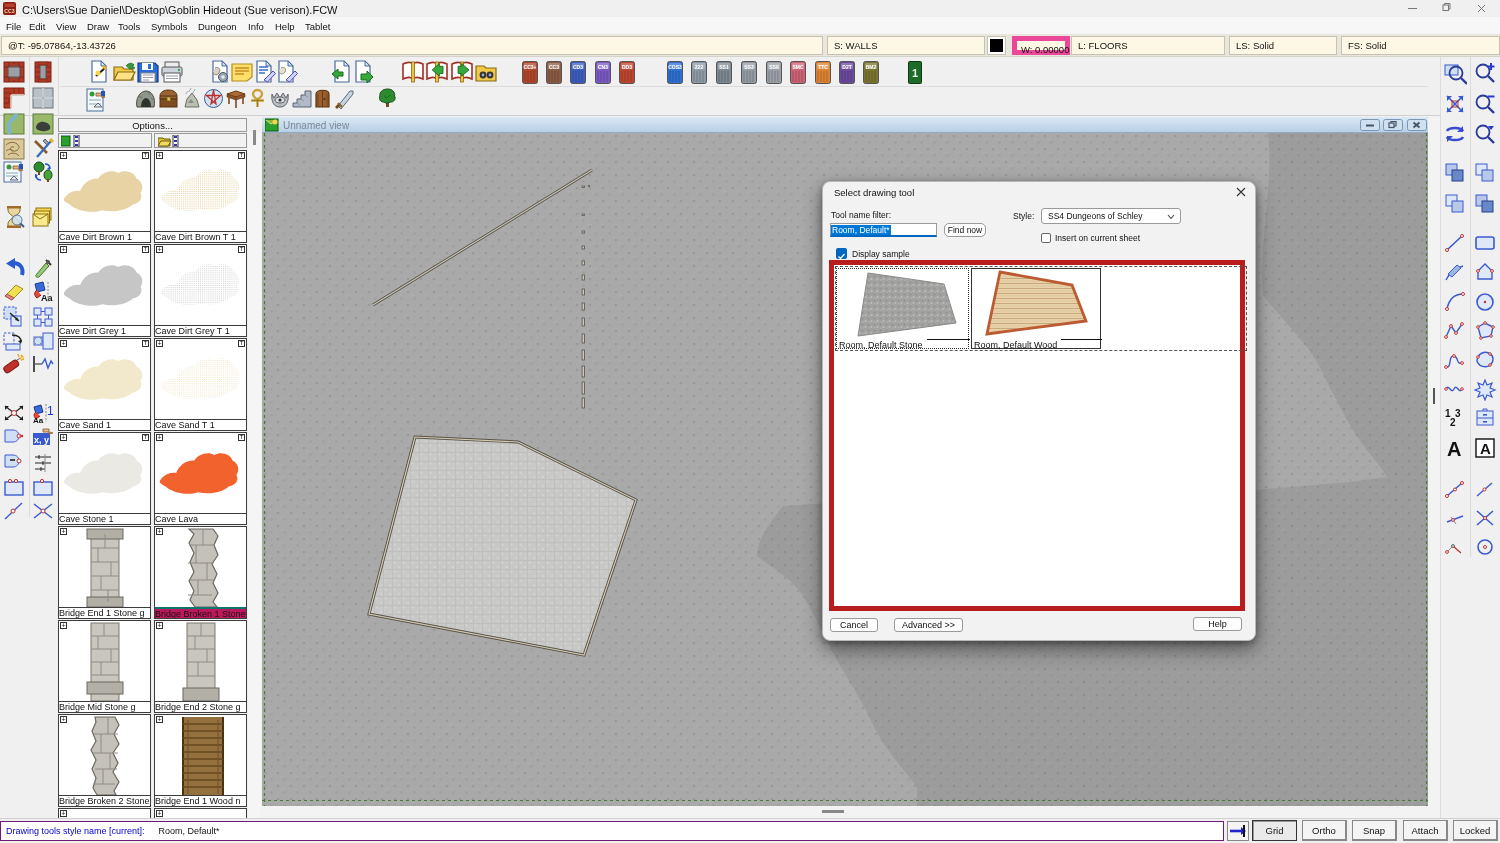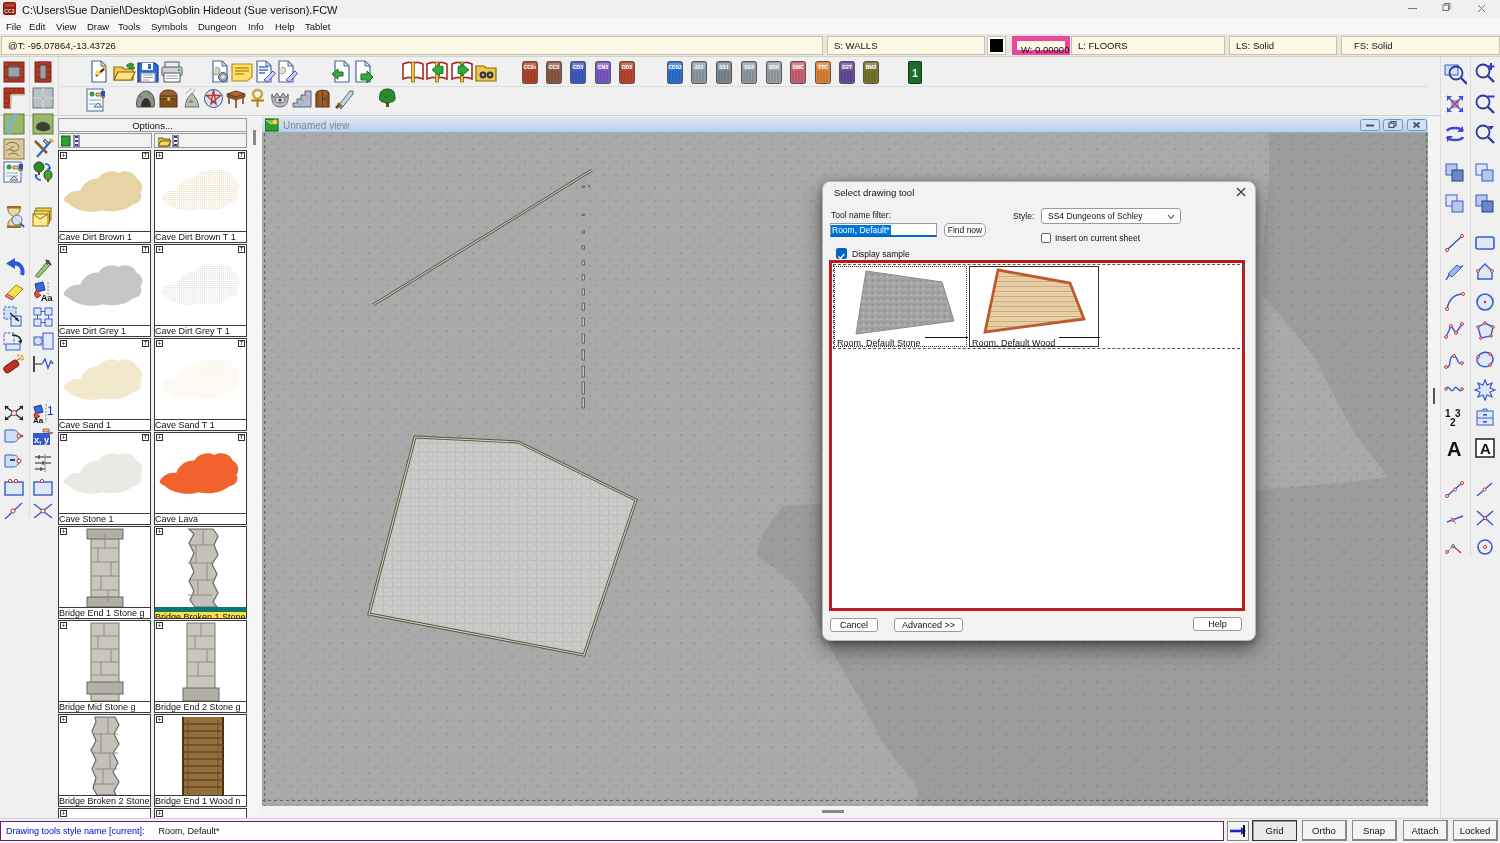--- a/index.html
+++ b/index.html
@@ -36,21 +36,21 @@
   </div>
 <div class="abs" style="left:0;top:34px;width:1500px;height:23px;background:#e9e6dd;border-bottom:1px solid #d5d2c8;">
     <div class="abs" style="left:1px;top:2px;width:822px;height:19px;background:#fdf8e5;border:1px solid #c6c2b2;font-size:9.5px;color:#111;padding-left:6px;line-height:18px;white-space:nowrap;">@T: -95.07864,-13.43726</div>
     <div class="abs" style="left:827px;top:2px;width:158px;height:19px;background:#fdf8e5;border:1px solid #c6c2b2;font-size:9.5px;color:#111;padding-left:6px;line-height:18px;white-space:nowrap;">S: WALLS</div>
     <div class="abs" style="left:987px;top:2px;width:19px;height:19px;background:#fff;border:1px solid #c6c2b2;">
       <div class="abs" style="left:2px;top:2px;width:13px;height:13px;background:#000;"></div>
     </div>
     <div class="abs" style="left:1012px;top:2px;width:58px;height:19px;background:#fdf8e5;border:5px solid #ec4899;font-size:9.5px;color:#111;padding-left:4px;line-height:18px;white-space:nowrap;">W: 0.00000</div>
     <div class="abs" style="left:1071px;top:2px;width:154px;height:19px;background:#fdf8e5;border:1px solid #c6c2b2;font-size:9.5px;color:#111;padding-left:6px;line-height:18px;white-space:nowrap;">L: FLOORS</div>
     <div class="abs" style="left:1229px;top:2px;width:108px;height:19px;background:#fdf8e5;border:1px solid #c6c2b2;font-size:9.5px;color:#111;padding-left:6px;line-height:18px;white-space:nowrap;">LS: Solid</div>
-    <div class="abs" style="left:1341px;top:2px;width:159px;height:19px;background:#fdf8e5;border:1px solid #c6c2b2;font-size:9.5px;color:#111;padding-left:12px;line-height:18px;white-space:nowrap;">FS: Solid</div>
+    <div class="abs" style="left:1341px;top:2px;width:159px;height:19px;background:#fdf8e5;border:1px solid #c6c2b2;font-size:9.5px;color:#111;padding-left:6px;line-height:18px;white-space:nowrap;">FS: Solid</div>
   </div>
 <div class="abs" style="left:0;top:57px;width:1500px;height:59px;background:#f0f0f0;"></div>
 <div class="abs" style="left:60px;top:86px;width:1368px;height:1px;background:#dcdcdc;"></div>
 <div class="abs" style="left:0;top:115px;width:1500px;height:1px;background:#d0d0d0;"></div>
 <div class="abs" style="left:58px;top:57px;width:1px;height:59px;background:#dcdcdc;"></div>
 <svg class="abs" style="left:88px;top:60px;" width="24" height="24" viewBox="0 0 24 24">
     <path d="M4 1 h9 l5 5 v16 h-14 z" fill="#fff" stroke="#4a6a9a" stroke-width="1.2"></path>
     <path d="M13 1 l5 5 h-5 z" fill="#cfe0f2" stroke="#4a6a9a" stroke-width="1"></path>
     <path d="M8 16 L17 8" stroke="#222" stroke-width="2.2"></path>
     <path d="M15 6 l3 3" stroke="#e8b020" stroke-width="3"></path>
@@ -575,21 +575,21 @@
         </svg></div>
       <div class="abs" style="left:1px;top:1px;width:7px;height:7px;border:1px solid #333;font-size:7px;line-height:6px;text-align:center;color:#111;">+</div>
       <div class="abs" style="left:0;bottom:0;width:93px;height:11px;background:#fff;border-top:1px solid #3c3c3c;font-size:9px;line-height:11px;color:#111;white-space:nowrap;overflow:hidden;">Bridge End 1 Stone g</div>
     </div>
     <div class="abs" style="left:96px;top:409px;width:93px;height:93px;background:#fff;border:1px solid #3c3c3c;overflow:hidden;">
       <div class="abs" style="left:24px;top:1px;"><svg width="44" height="80" viewBox="0 0 44 80">
           <path d="M10 1 h24 l5 7 -4 9 4 10 -6 9 5 10 -4 9 5 10 -5 9 4 5 h-22 l-5 -7 4 -9 -5 -10 5 -9 -4 -10 4 -9 -5 -10 5 -9 z" fill="#c4c1ba" stroke="#6b6860" stroke-width="1.2"></path>
           <path d="M10 17 h26 M9 35 h26 M11 52 h24 M9 67 h24 M24 1 v16 M17 17 v18 M28 35 v17 M19 52 v15" stroke="#8f8c83" stroke-width="1"></path>
         </svg></div>
       <div class="abs" style="left:1px;top:1px;width:7px;height:7px;border:1px solid #333;font-size:7px;line-height:6px;text-align:center;color:#111;">+</div>
-      <div class="abs" style="left:0;bottom:0;width:93px;height:11px;background:#fde047;border-top:5px solid #0f766e;font-size:9px;line-height:11px;color:#111;white-space:nowrap;overflow:hidden;">Bridge Broken 1 Stone</div>
+      <div class="abs" style="left:0;bottom:0;width:93px;height:11px;background:#be185d;border-top:2px solid #0f766e;font-size:9px;line-height:11px;color:#111;white-space:nowrap;overflow:hidden;">Bridge Broken 1 Stone</div>
     </div>
     <div class="abs" style="left:0px;top:503px;width:93px;height:93px;background:#fff;border:1px solid #3c3c3c;overflow:hidden;">
       <div class="abs" style="left:24px;top:1px;"><svg width="44" height="80" viewBox="0 0 44 80">
           <rect x="8" y="1" width="28" height="78" fill="#c9c6bf" stroke="#7b786f"></rect>
           <rect x="4" y="60" width="36" height="12" fill="#b2afa7" stroke="#6b6860"></rect>
           <path d="M8 14 h28 M8 27 h28 M8 40 h28 M8 53 h28 M21 1 v13 M15 14 v13 M28 27 v13 M18 40 v13" stroke="#8f8c83" stroke-width="1"></path>
         </svg></div>
       <div class="abs" style="left:1px;top:1px;width:7px;height:7px;border:1px solid #333;font-size:7px;line-height:6px;text-align:center;color:#111;">+</div>
       <div class="abs" style="left:0;bottom:0;width:93px;height:11px;background:#fff;border-top:1px solid #3c3c3c;font-size:9px;line-height:11px;color:#111;white-space:nowrap;overflow:hidden;">Bridge Mid Stone g</div>
     </div>
@@ -896,21 +896,21 @@
   <svg class="abs" style="right:5px;top:5px" width="8" height="6" viewBox="0 0 8 6">
         <path d="M1 1 L4 4.5 L7 1" fill="none" stroke="#444" stroke-width="1.1"></path>
       </svg></div>
 <div class="abs" style="left:218px;top:51px;width:10px;height:10px;background:#fff;border:1px solid #666;border-radius:2px;"></div>
 <div class="abs" style="left:232px;top:51px;font-size:8.5px;color:#111;">Insert on current sheet</div>
 <div class="abs" style="left:13px;top:66px;width:11px;height:11px;background:#0067c0;border-radius:2px;">
   <svg width="11" height="11" viewBox="0 0 11 11">
         <path d="M2.5 5.5 L4.5 7.5 L8.5 3" fill="none" stroke="#fff" stroke-width="1.3"></path>
       </svg></div>
 <div class="abs" style="left:29px;top:67px;font-size:8.5px;color:#111;">Display sample</div>
-<div class="abs" style="left:6px;top:78px;width:416px;height:351px;background:#fff;border:3px solid #b91c1c;">
+<div class="abs" style="left:6px;top:78px;width:416px;height:351px;background:#fff;border:5px solid #b91c1c;">
   <div class="abs" style="left:1px;top:1px;width:412px;height:85px;border:1px dashed #555;"></div>
   <div class="abs" style="left:2px;top:3px;width:133px;height:81px;border:1px dotted #333;background:#fff;">
     <svg class="abs" style="left:0;top:0" width="131" height="68" viewBox="0 0 131 68">
       <defs>
             <pattern id="st2" width="6" height="6" patternUnits="userSpaceOnUse">
         <rect width="6" height="6" fill="#a2a2a0"></rect>
               <circle cx="1.5" cy="1.5" r="1" fill="#909090"></circle>
         <circle cx="4.5" cy="4" r="1" fill="#bdbdbb"></circle>
               <circle cx="2" cy="5" r="0.7" fill="#b5b5b3"></circle>
       </pattern>

